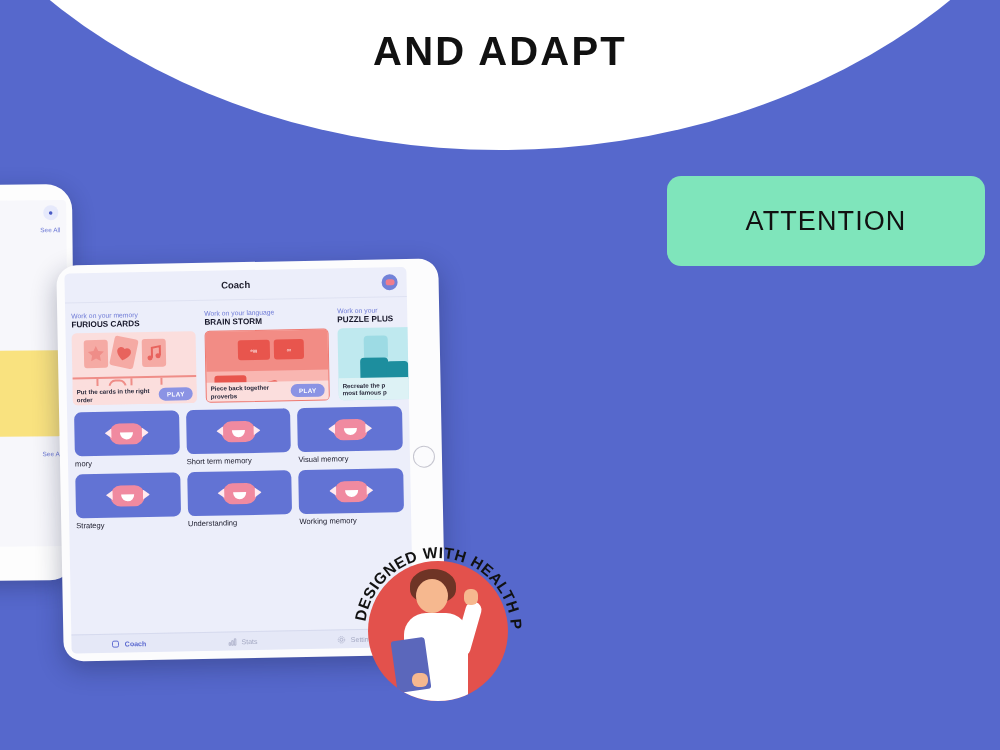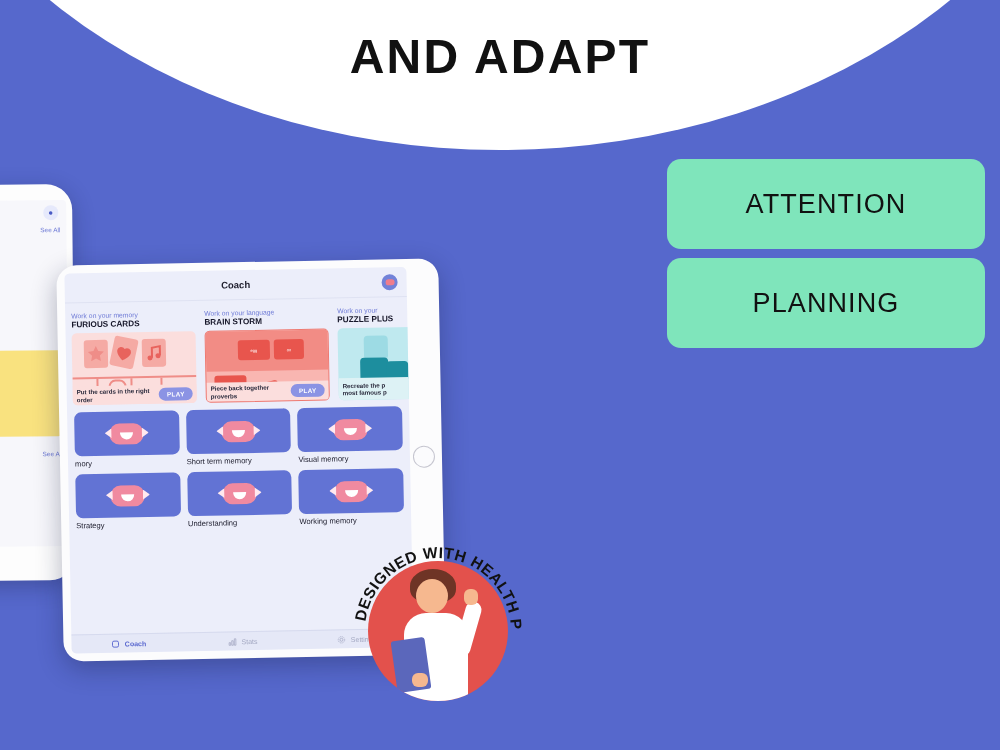--- a/index.html
+++ b/index.html
@@ -17,34 +17,34 @@
     background:#ffffff;
     border-radius:0 0 50% 50% / 0 0 100% 100%;
     z-index:1;
   }
   #headline{
     position:absolute; z-index:3;
     left:0; right:0; top:26px;
     text-align:center;
     color:#111111;
     font-weight:bold;
-    font-size:48px;
+    font-size:40px;
     letter-spacing:2.2px;
     line-height:1.28;
     font-stretch:condensed;
   }
   #headline .l{ display:block; }
 
   
   #pill-stack{
     position:absolute; z-index:4;
-    left:667px; top:159px;
+    left:667px; top:176px;
     width:318px;
     display:flex; flex-direction:column;
-    gap:9px;
+    gap:16px;
   }
   .pill{
     height:90px;
     background:#7fe5bb;
     border-radius:14px;
     display:flex; align-items:center; justify-content:center;
     color:#111; font-size:27px; letter-spacing:1.1px;
     font-weight:500;
   }
 
@@ -396,23 +396,20 @@
 
     </div>
     <div class="home"></div>
   </div>
 </div>
 
 <div id="pill-stack">
   <div class="pill">
       <span>ATTENTION</span>
     </div>
-  <div class="pill">
-      <span>PLANNING</span>
-    </div>
 </div>
 
 <div id="badge">
   <svg viewBox="0 0 186 186">
     <defs>
       <path id="ringpath" d="M 20 93 A 73 73 0 1 1 166 93" fill="none"></path>
     </defs>
     <text font-family="Liberation Sans, sans-serif" font-size="15.5" font-weight="bold" fill="#111" letter-spacing="0.6">
       <textPath href="#ringpath" startOffset="4%">DESIGNED WITH HEALTH PROFESSIONALS</textPath>
     </text>

